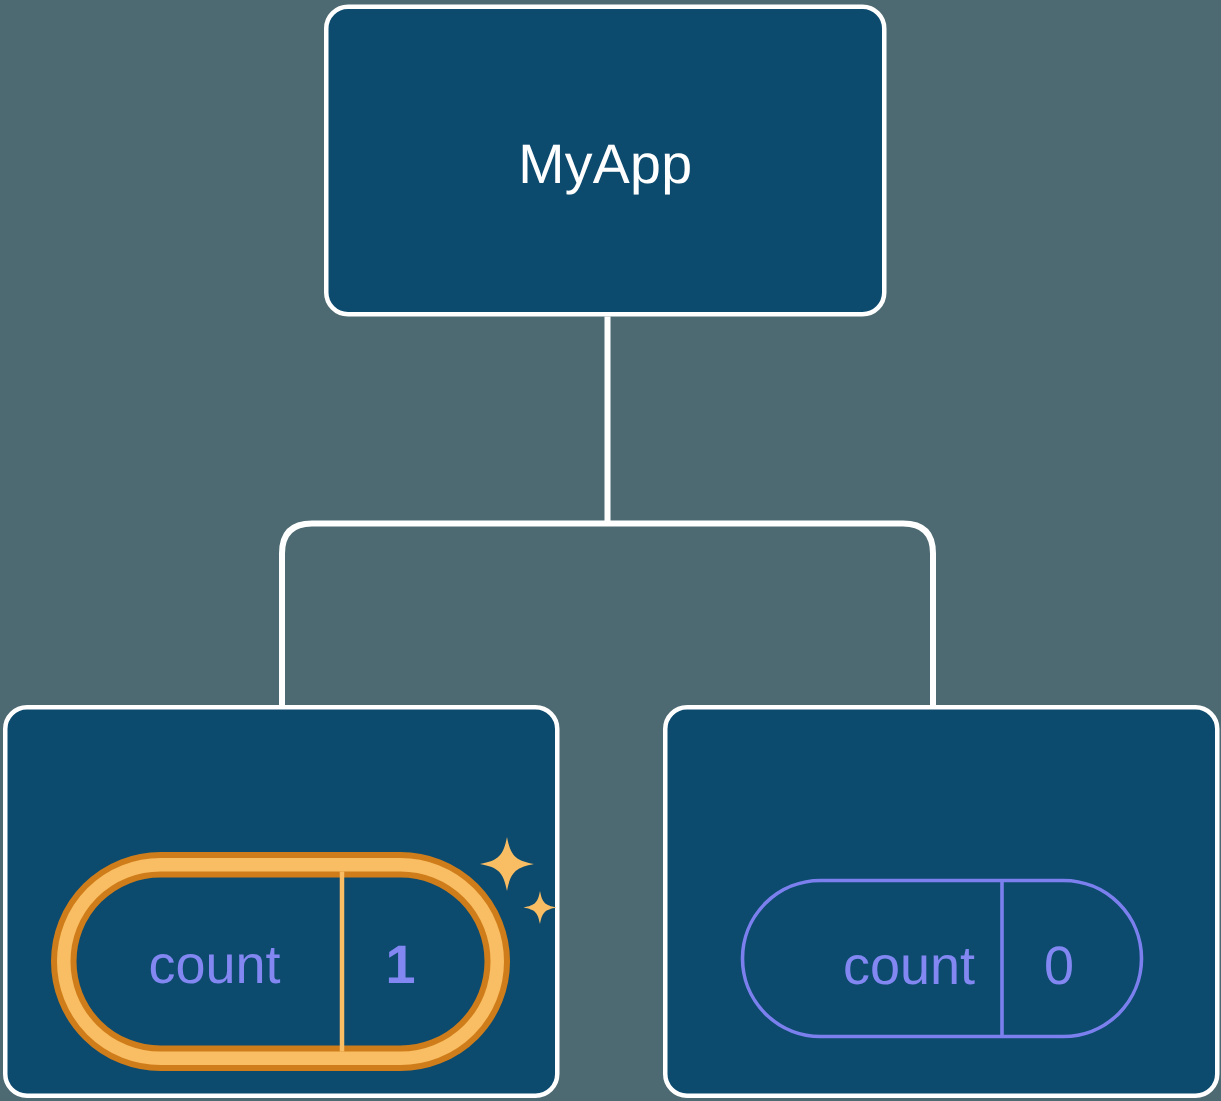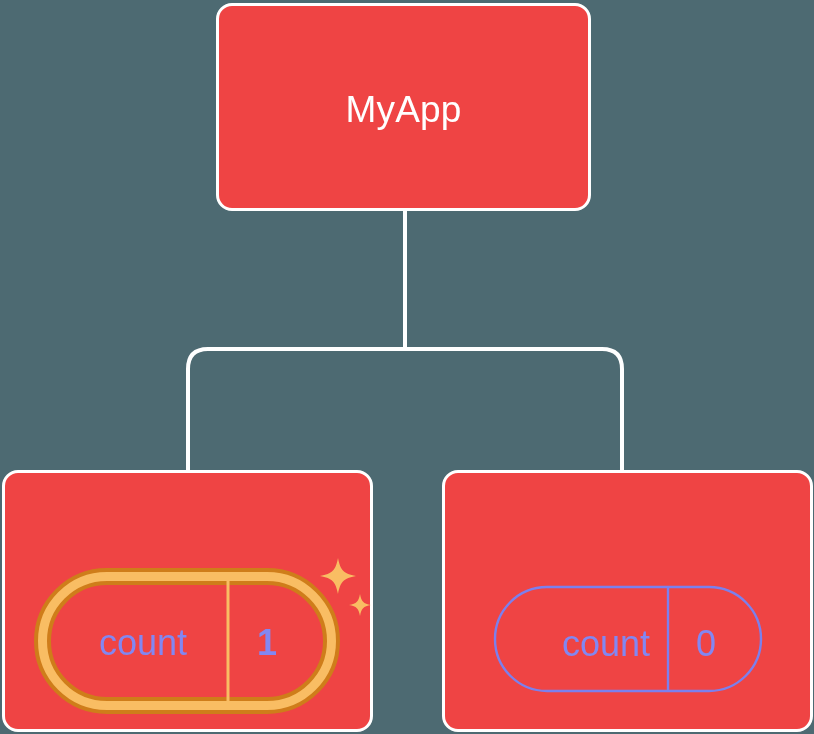--- a/index.html
+++ b/index.html
@@ -28,21 +28,21 @@
     top: 0;
     width: 814px;
     height: 734px;
     pointer-events: none;
   }
 
   
   .node {
     position: absolute;
     box-sizing: border-box;
-    background: #ef4444;
+    background: #0c4a6e;
     border: 3px solid #ffffff;
     border-radius: 16px;
   }
   .node-label {
     position: absolute;
     left: 0;
     right: 0;
     text-align: center;
     color: #ffffff;
     font-weight: 400;

